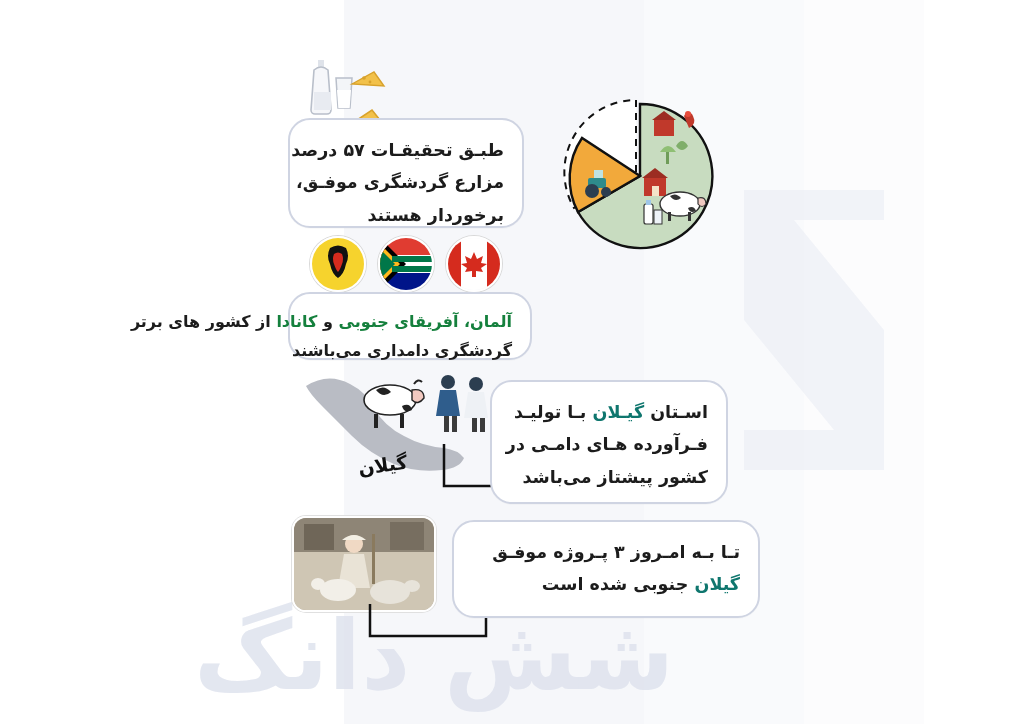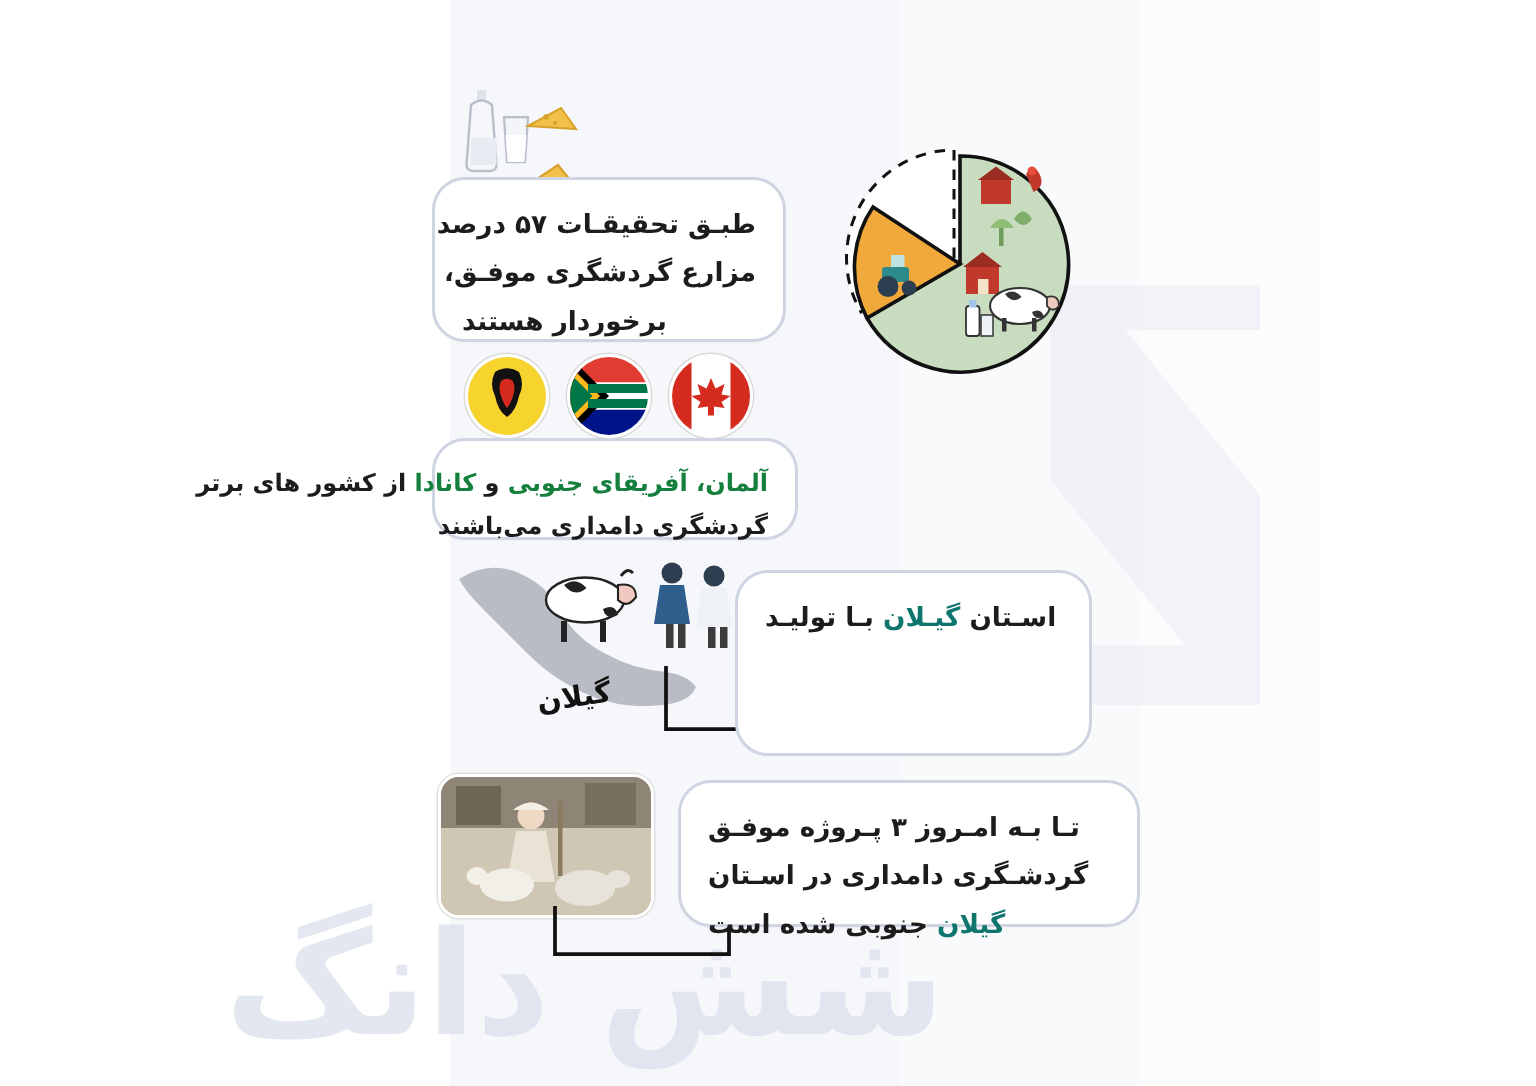--- a/index.html
+++ b/index.html
@@ -14,20 +14,21 @@
     overflow: hidden;
     font-family: "DejaVu Sans", "Liberation Sans", sans-serif;
   }
 
   
   .bg-layer {
     position: absolute;
     inset: 0;
     overflow: hidden;
     pointer-events: none;
+    margin-left: 44px;
   }
   .bg-band {
     position: absolute;
     background: #eceef5;
     opacity: .75;
   }
   .bg-band.b1 { left: 300px;  top: 0;   width: 300px; height: 724px; opacity:.45;}
   .bg-band.b2 { left: 600px;  top: 0;   width: 160px; height: 724px; opacity:.30;}
   .bg-band.b3 { left: 760px;  top: 0;   width: 120px; height: 724px; opacity:.18;}
 
@@ -59,21 +60,21 @@
     position: absolute;
     background: #ffffff;
     border: 2px solid #cfd4e2;
     border-radius: 22px;
     box-sizing: border-box;
     padding: 14px 18px;
     color: #1c1c1c;
     line-height: 1.85;
     font-size: 17.5px;
     font-weight: 700;
-    text-align: left;
+    text-align: right;
     box-shadow: 0 1px 0 rgba(0,0,0,.02);
   }
   .card .ln { display: block; white-space: nowrap; }
   .green { color: #0f766e; }
   .red   { color: #15803d; }
 
   
   #card-stat {
     left: 288px;  top: 118px;  width: 236px; height: 110px;
     letter-spacing: .5px;
@@ -306,20 +307,22 @@
   </svg>
 </div>
 
 <svg class="connector" style="left:400px;top:440px" width="140" height="70" viewBox="0 0 140 70">
   <path d="M120 46 L44 46 L44 4" stroke="#111" stroke-width="2.5" fill="none"></path>
 </svg>
 <div class="dot" style="left:514px;top:479px"></div>
 
 <div class="card" id="card-gilan">
   <span class="ln"><span>اسـتان </span><span class="green">گیـلان</span><span> بـا تولیـد</span></span>
+  <span class="ln">فـرآورده هـای دامـی در</span>
+  <span class="ln">کشور پیشتاز می‌باشد</span>
 </div>
 
 <div class="photo">
   <svg viewBox="0 0 140 92" width="140" height="92">
     <rect width="140" height="92" fill="#b9ad98"></rect>
     <rect x="0" y="0" width="140" height="34" fill="#8e8576"></rect>
     <rect x="0" y="34" width="140" height="58" fill="#cfc6b4"></rect>
     <rect x="10" y="6" width="30" height="26" fill="#6f6658"></rect>
     <rect x="96" y="4" width="34" height="28" fill="#776e60"></rect>
 
@@ -335,15 +338,14 @@
   </svg>
 </div>
 
 <svg class="connector" style="left:360px;top:592px" width="160" height="60" viewBox="0 0 160 60">
   <path d="M126 6 L126 44 L10 44 L10 12" stroke="#111" stroke-width="2.5" fill="none"></path>
 </svg>
 <div class="dot" style="left:480px;top:590px"></div>
 
 <div class="card" id="card-projects">
   <span class="ln">تـا بـه امـروز ۳ پـروژه موفـق</span>
-  <span class="ln">گردشـگری دامداری در اسـتان</span>
   <span class="ln"><span class="green">گیلان</span><span> جنوبی شده است</span></span>
 </div>
 
 </body></html>

